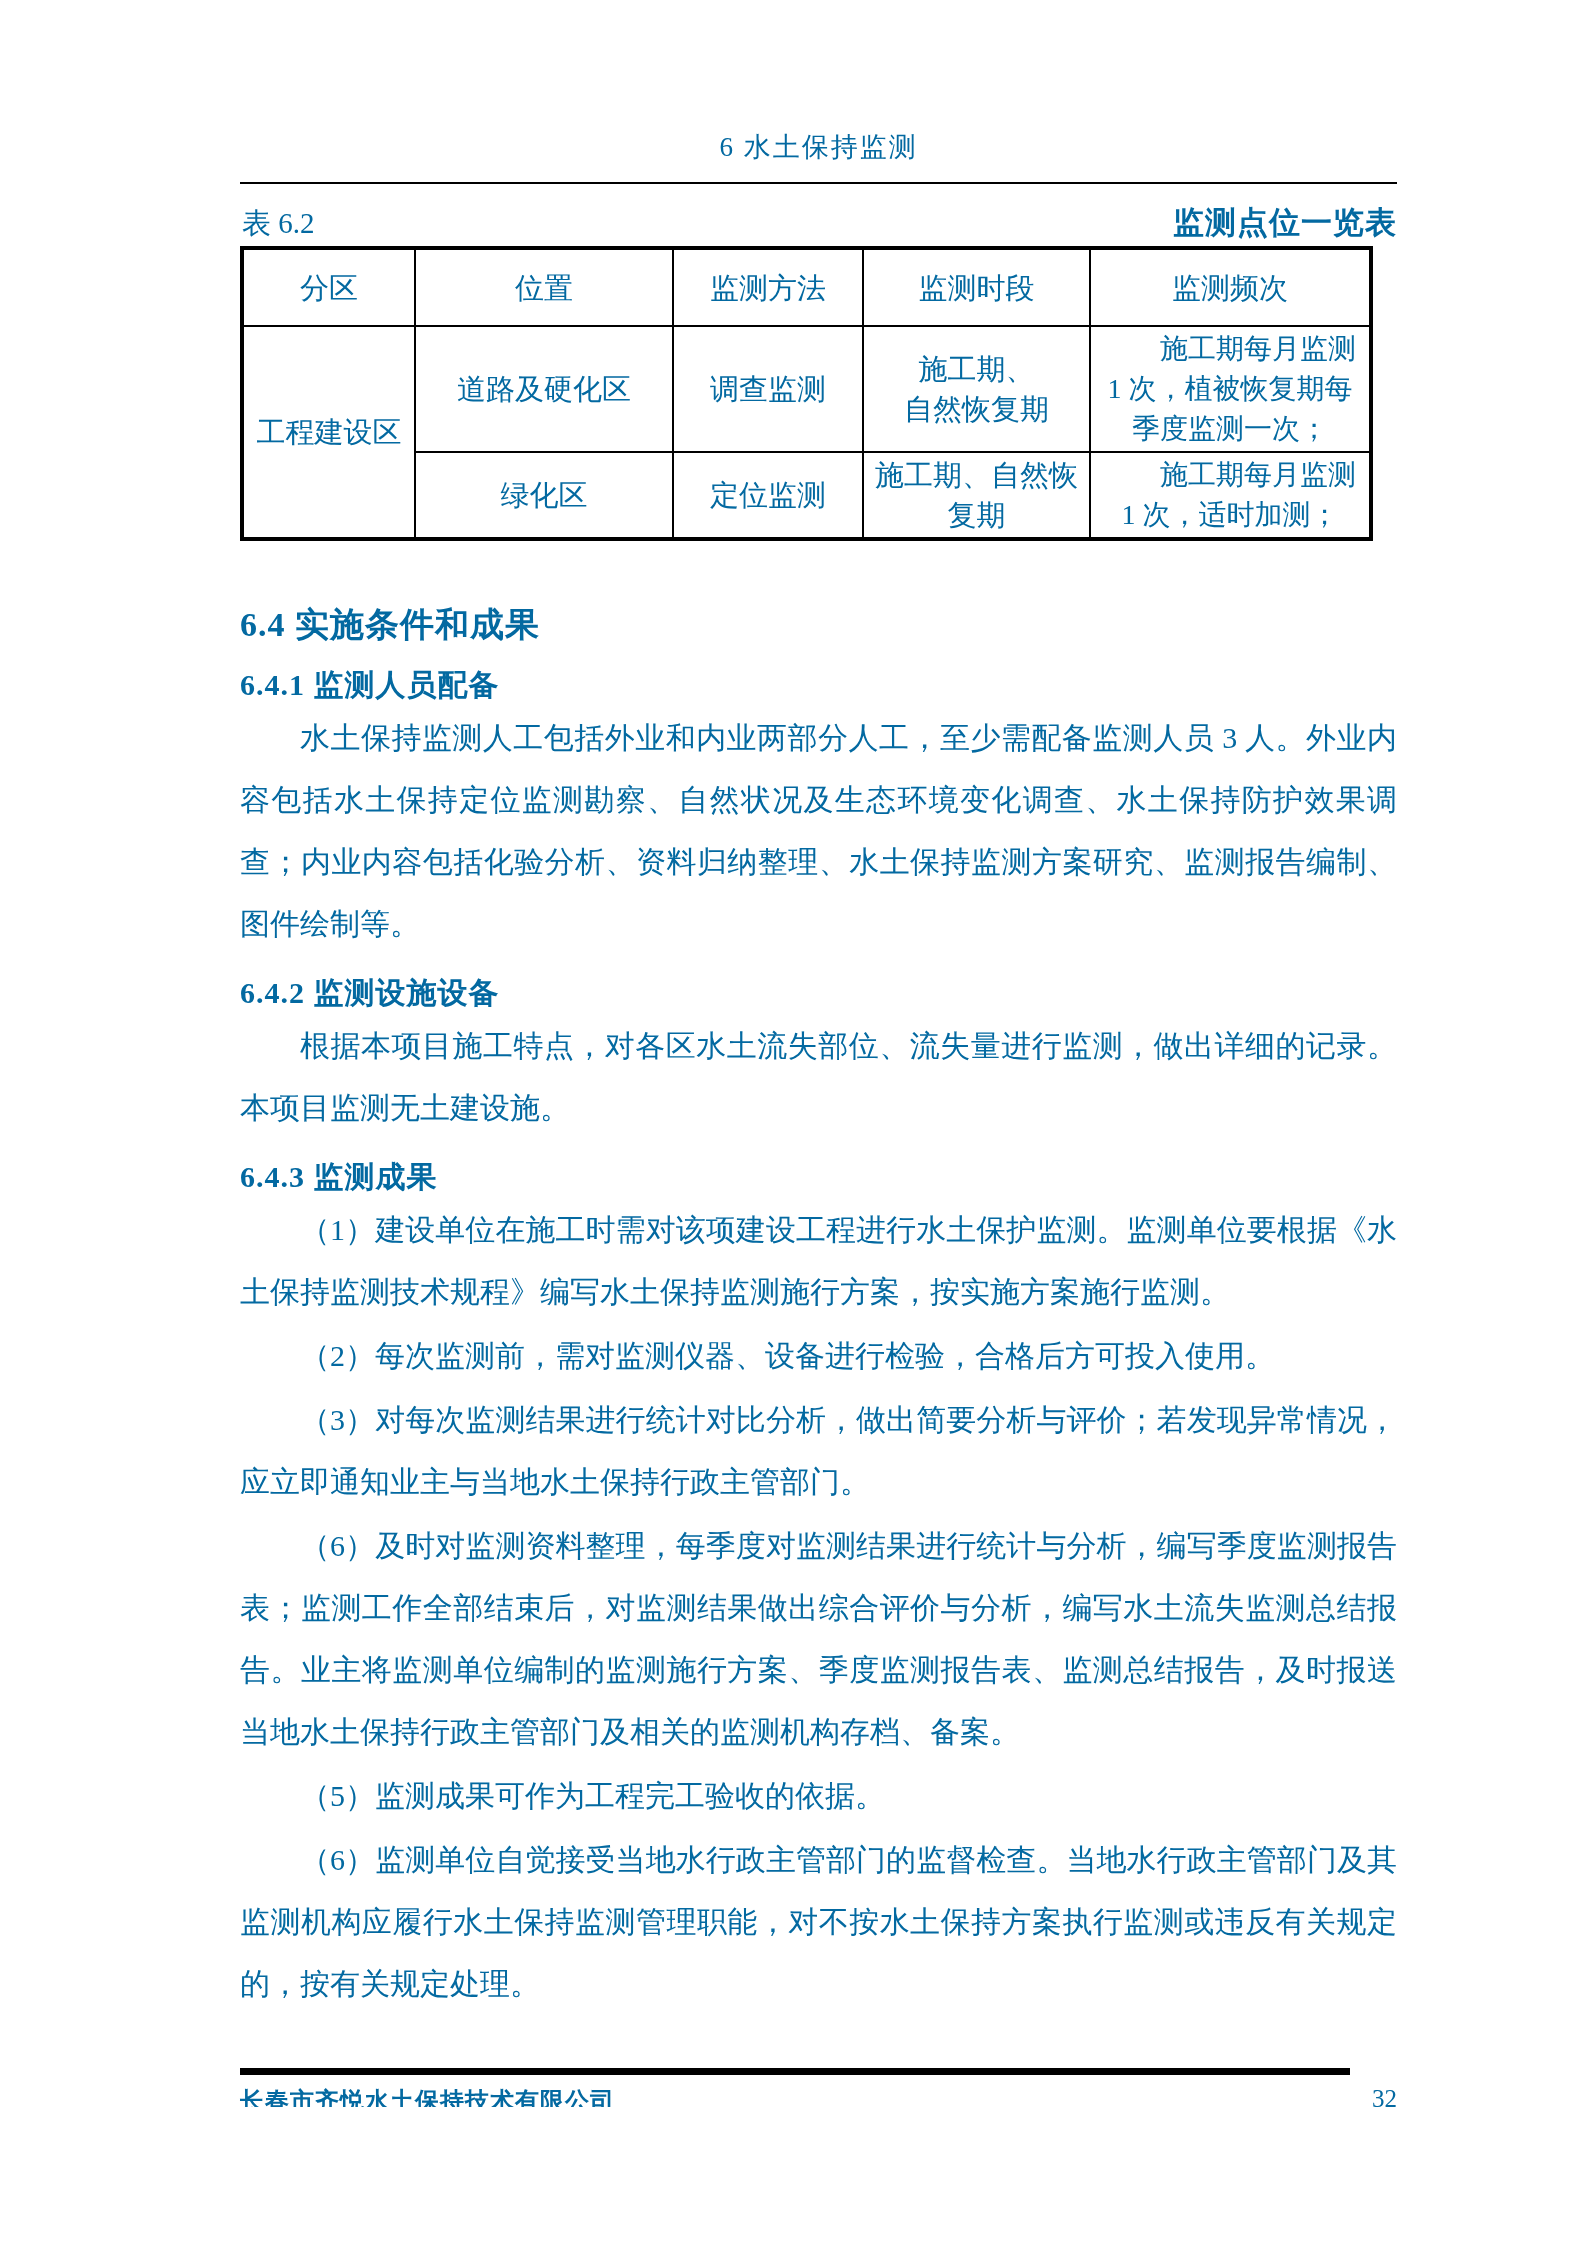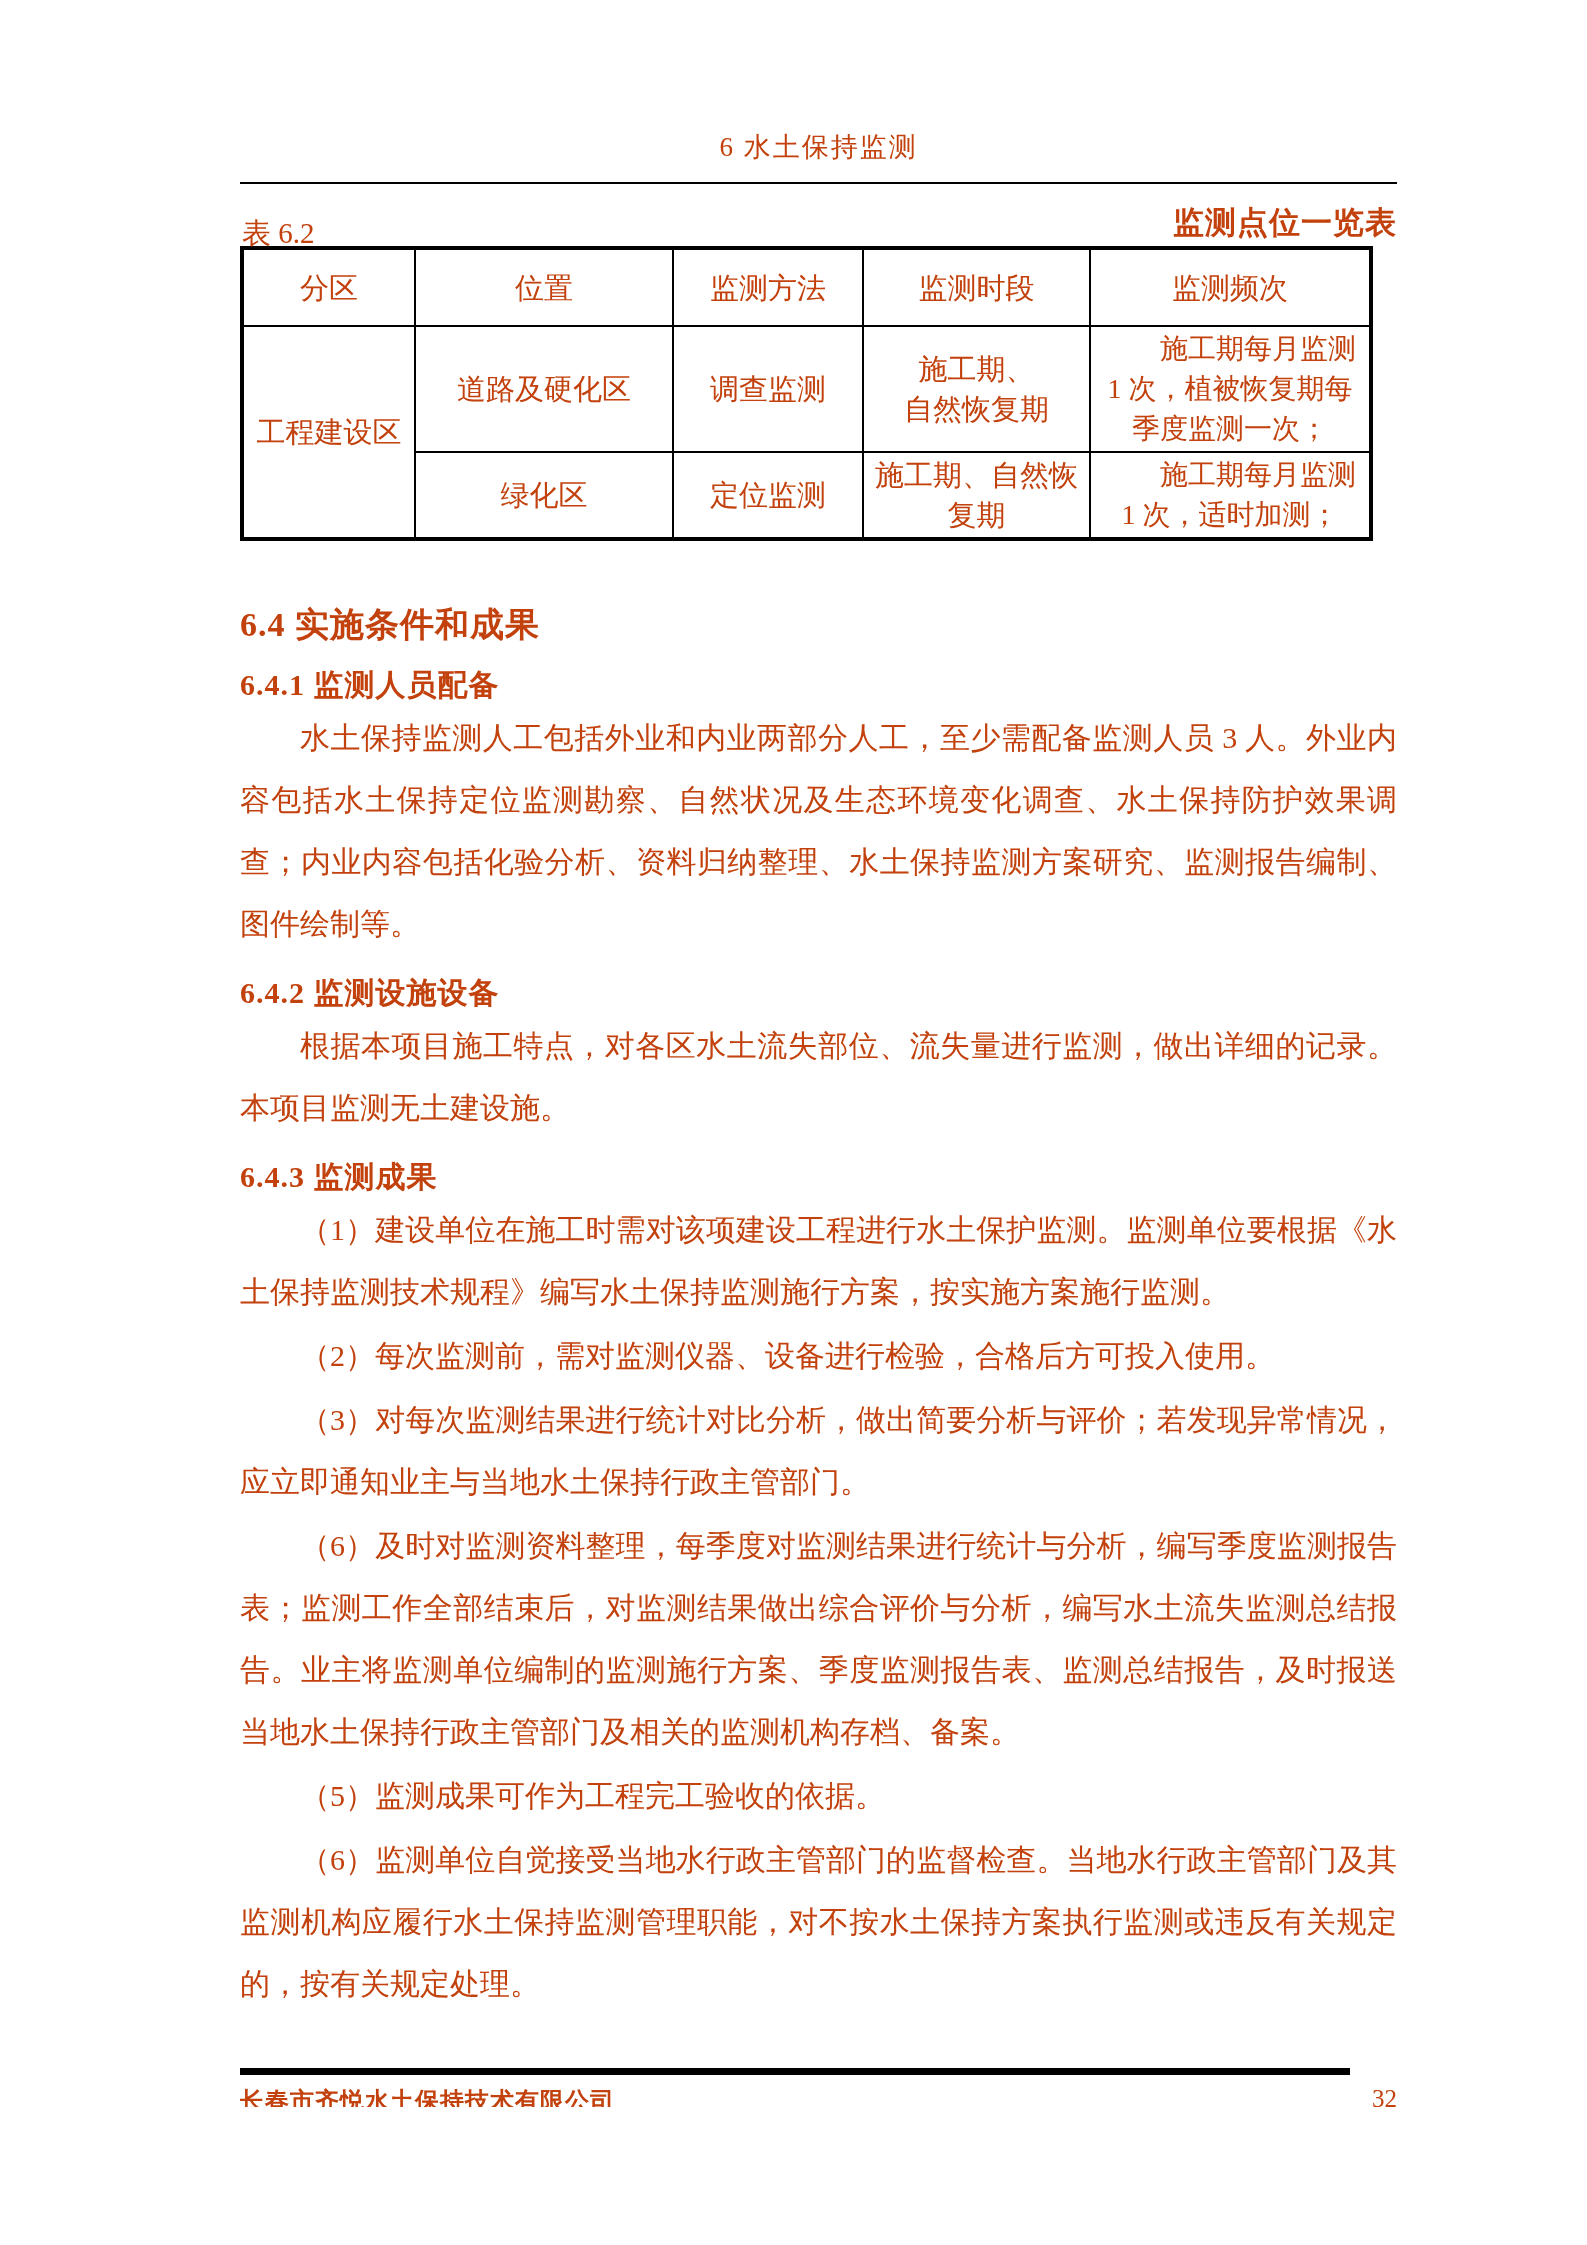--- a/index.html
+++ b/index.html
@@ -5,21 +5,21 @@
   html, body {
     margin: 0;
     padding: 0;
     background: #ffffff;
   }
   .page {
     position: relative;
     width: 1587px;
     height: 2107px;
     background: #ffffff;
-    color: #c2410c;
+    color: #0369a1;
     font-family: "Liberation Serif", "DejaVu Serif", serif;
     overflow: hidden;
   }
   .content {
     margin-left: 240px;
     width: 1157px;
   }
   
   .doc-header {
     text-align: center;
@@ -32,21 +32,21 @@
   }
   
   .caption-row {
     position: relative;
     margin-top: 14px;
     height: 48px;
   }
   .caption-label {
     position: absolute;
     left: 2px;
-    top: 16px;
+    top: 6px;
     font-size: 29px;
   }
   .caption-title {
     display: block;
     text-align: right;
     padding-top: 4px;
     font-size: 31px;
     font-weight: bold;
     letter-spacing: 1px;
   }

